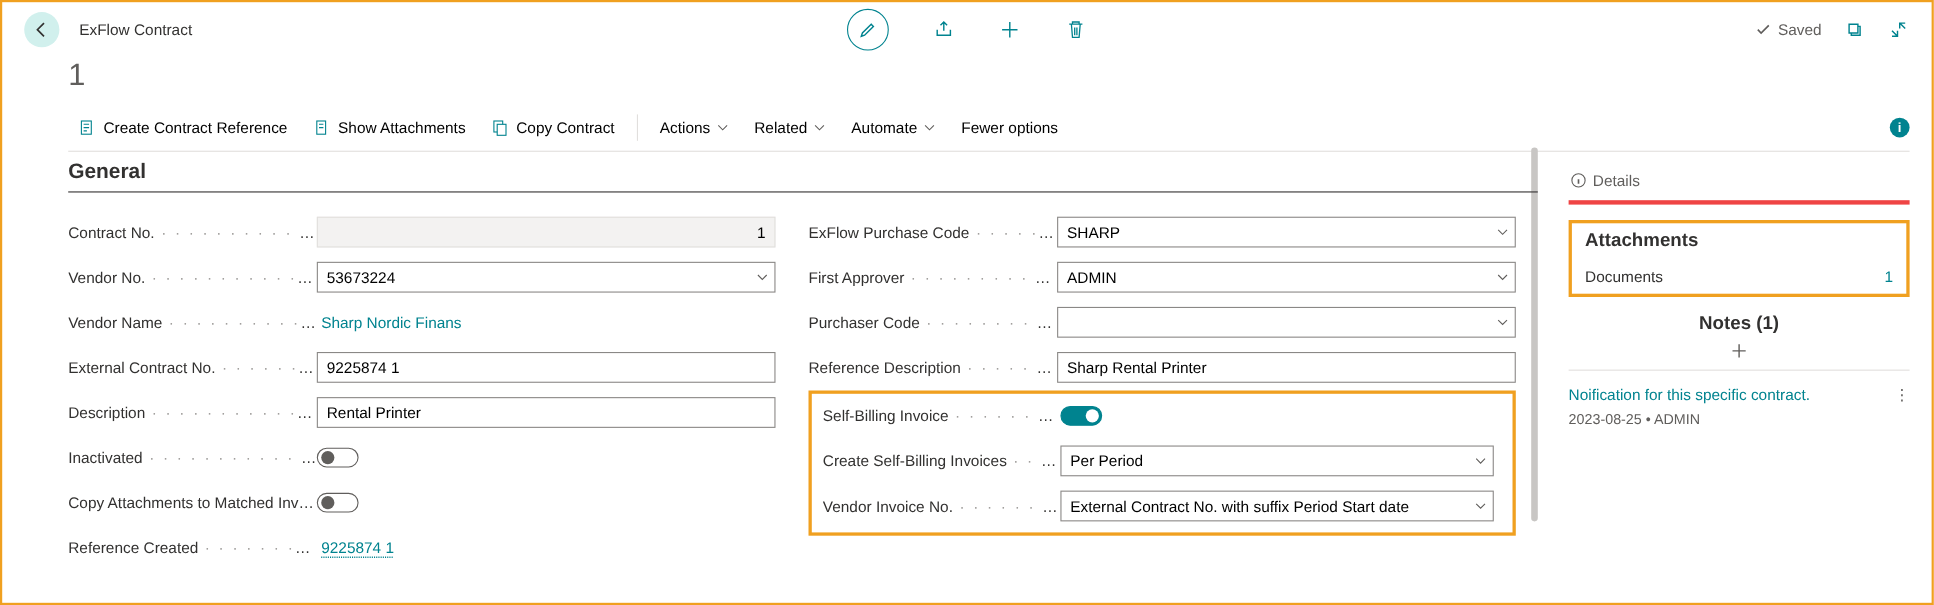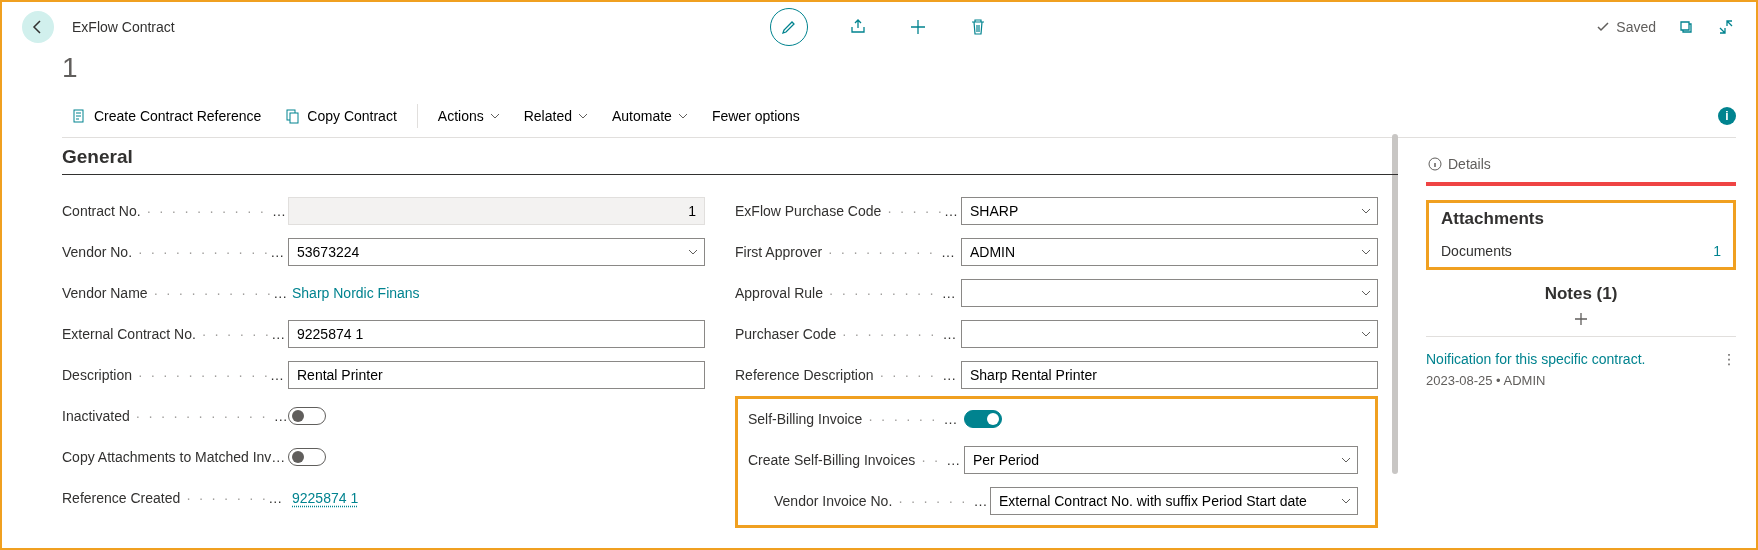--- a/index.html
+++ b/index.html
@@ -132,20 +132,27 @@
 <div class="action-bar">
   <div class="act">
     <svg width="16" height="16" viewBox="0 0 16 16">
         <rect x="2" y="2" width="9" height="12" stroke="#00838f" fill="none"></rect>
         <path d="M4 5h5M4 8h5M4 11h3" stroke="#00838f"></path>
       </svg>
     <span>Create Contract Reference</span>
   </div>
   <div class="act">
     <svg width="16" height="16" viewBox="0 0 16 16">
+        <rect x="3" y="2" width="8" height="12" stroke="#00838f" fill="none"></rect>
+        <path d="M5 5h4M5 8h4" stroke="#00838f"></path>
+      </svg>
+    <span>Show Attachments</span>
+  </div>
+  <div class="act">
+    <svg width="16" height="16" viewBox="0 0 16 16">
         <rect x="2" y="2" width="8" height="10" stroke="#00838f" fill="none"></rect>
         <rect x="5" y="5" width="8" height="10" stroke="#00838f" fill="#fff"></rect>
       </svg>
     <span>Copy Contract</span>
   </div>
   <div class="vsep"></div>
   <div class="act">
     <span>Actions</span>
     <svg width="10" height="10" viewBox="0 0 10 10">
         <path d="M1 3l4 4 4-4" stroke="#605e5c" fill="none"></path>
@@ -259,29 +266,20 @@
       <div class="field">
         <div class="field-label">First Approver</div>
         <div class="field-control select-wrap">
           <input class="text-input" value="ADMIN" style="">
           <svg class="chev-down-in" width="12" height="12" viewBox="0 0 12 12">
               <path d="M2 4l4 4 4-4" stroke="#605e5c" fill="none"></path>
             </svg>
         </div>
       </div>
 
-      <div class="field">
-        <div class="field-label">Approval Rule</div>
-        <div class="field-control select-wrap">
-          <input class="text-input" value="" style="">
-          <svg class="chev-down-in" width="12" height="12" viewBox="0 0 12 12">
-              <path d="M2 4l4 4 4-4" stroke="#605e5c" fill="none"></path>
-            </svg>
-        </div>
-      </div>
 
       <div class="field">
         <div class="field-label">Purchaser Code</div>
         <div class="field-control select-wrap">
           <input class="text-input" value="" style="">
           <svg class="chev-down-in" width="12" height="12" viewBox="0 0 12 12">
               <path d="M2 4l4 4 4-4" stroke="#605e5c" fill="none"></path>
             </svg>
         </div>
       </div>
@@ -307,21 +305,21 @@
           <div class="field-label" style="flex:0 0 216px;">Create Self-Billing Invoices</div>
           <div class="field-control select-wrap">
             <input class="text-input" value="Per Period" style="">
             <svg class="chev-down-in" width="12" height="12" viewBox="0 0 12 12">
                 <path d="M2 4l4 4 4-4" stroke="#605e5c" fill="none"></path>
               </svg>
           </div>
         </div>
 
         <div class="field">
-          <div class="field-label" style="flex:0 0 216px;margin-left:26px;">Vendor Invoice No.</div>
+          <div class="field-label" style="flex:0 0 216px;">Vendor Invoice No.</div>
           <div class="field-control select-wrap">
             <input class="text-input" value="External Contract No. with suffix Period Start date" style="">
             <svg class="chev-down-in" width="12" height="12" viewBox="0 0 12 12">
                 <path d="M2 4l4 4 4-4" stroke="#605e5c" fill="none"></path>
               </svg>
           </div>
         </div>
       </div>
     </div>
   </div>

